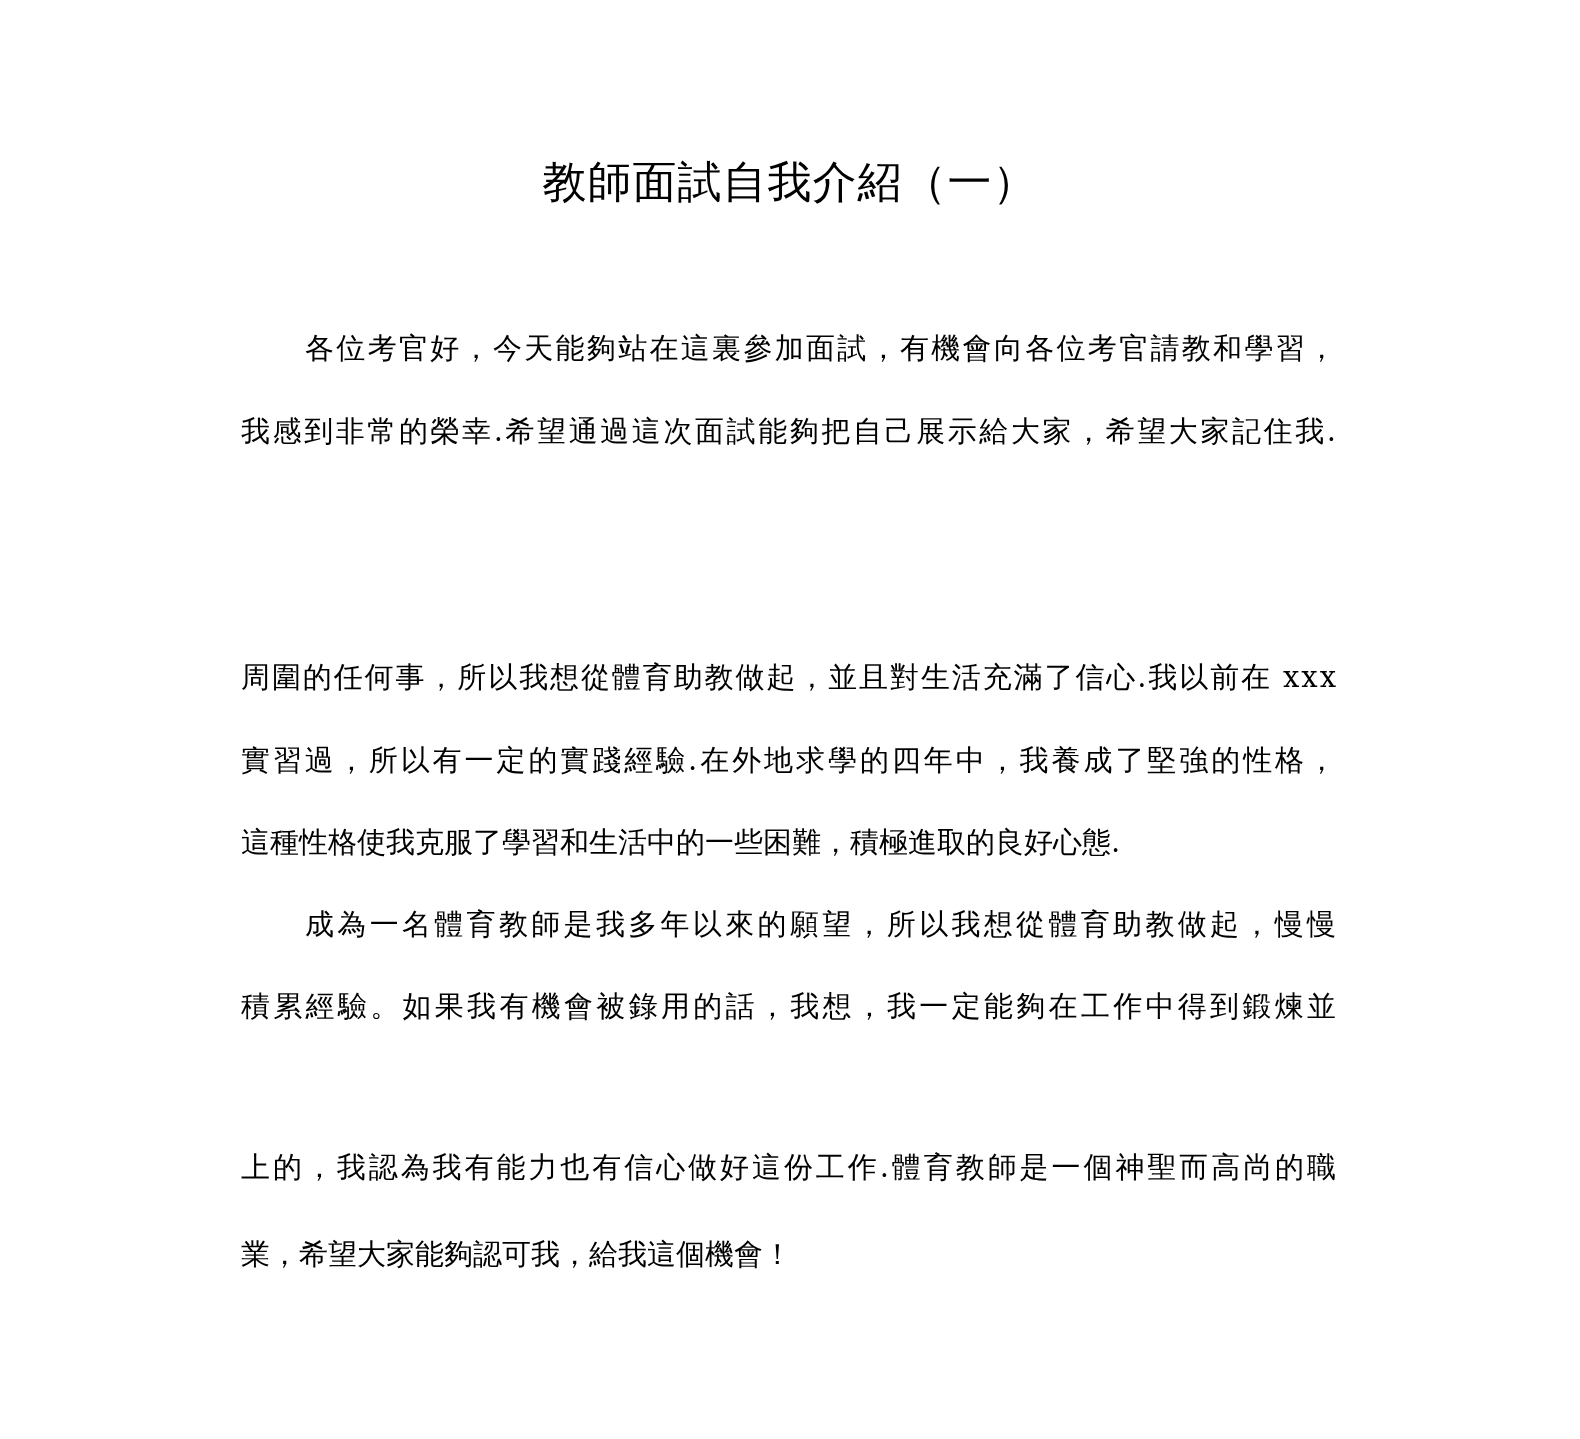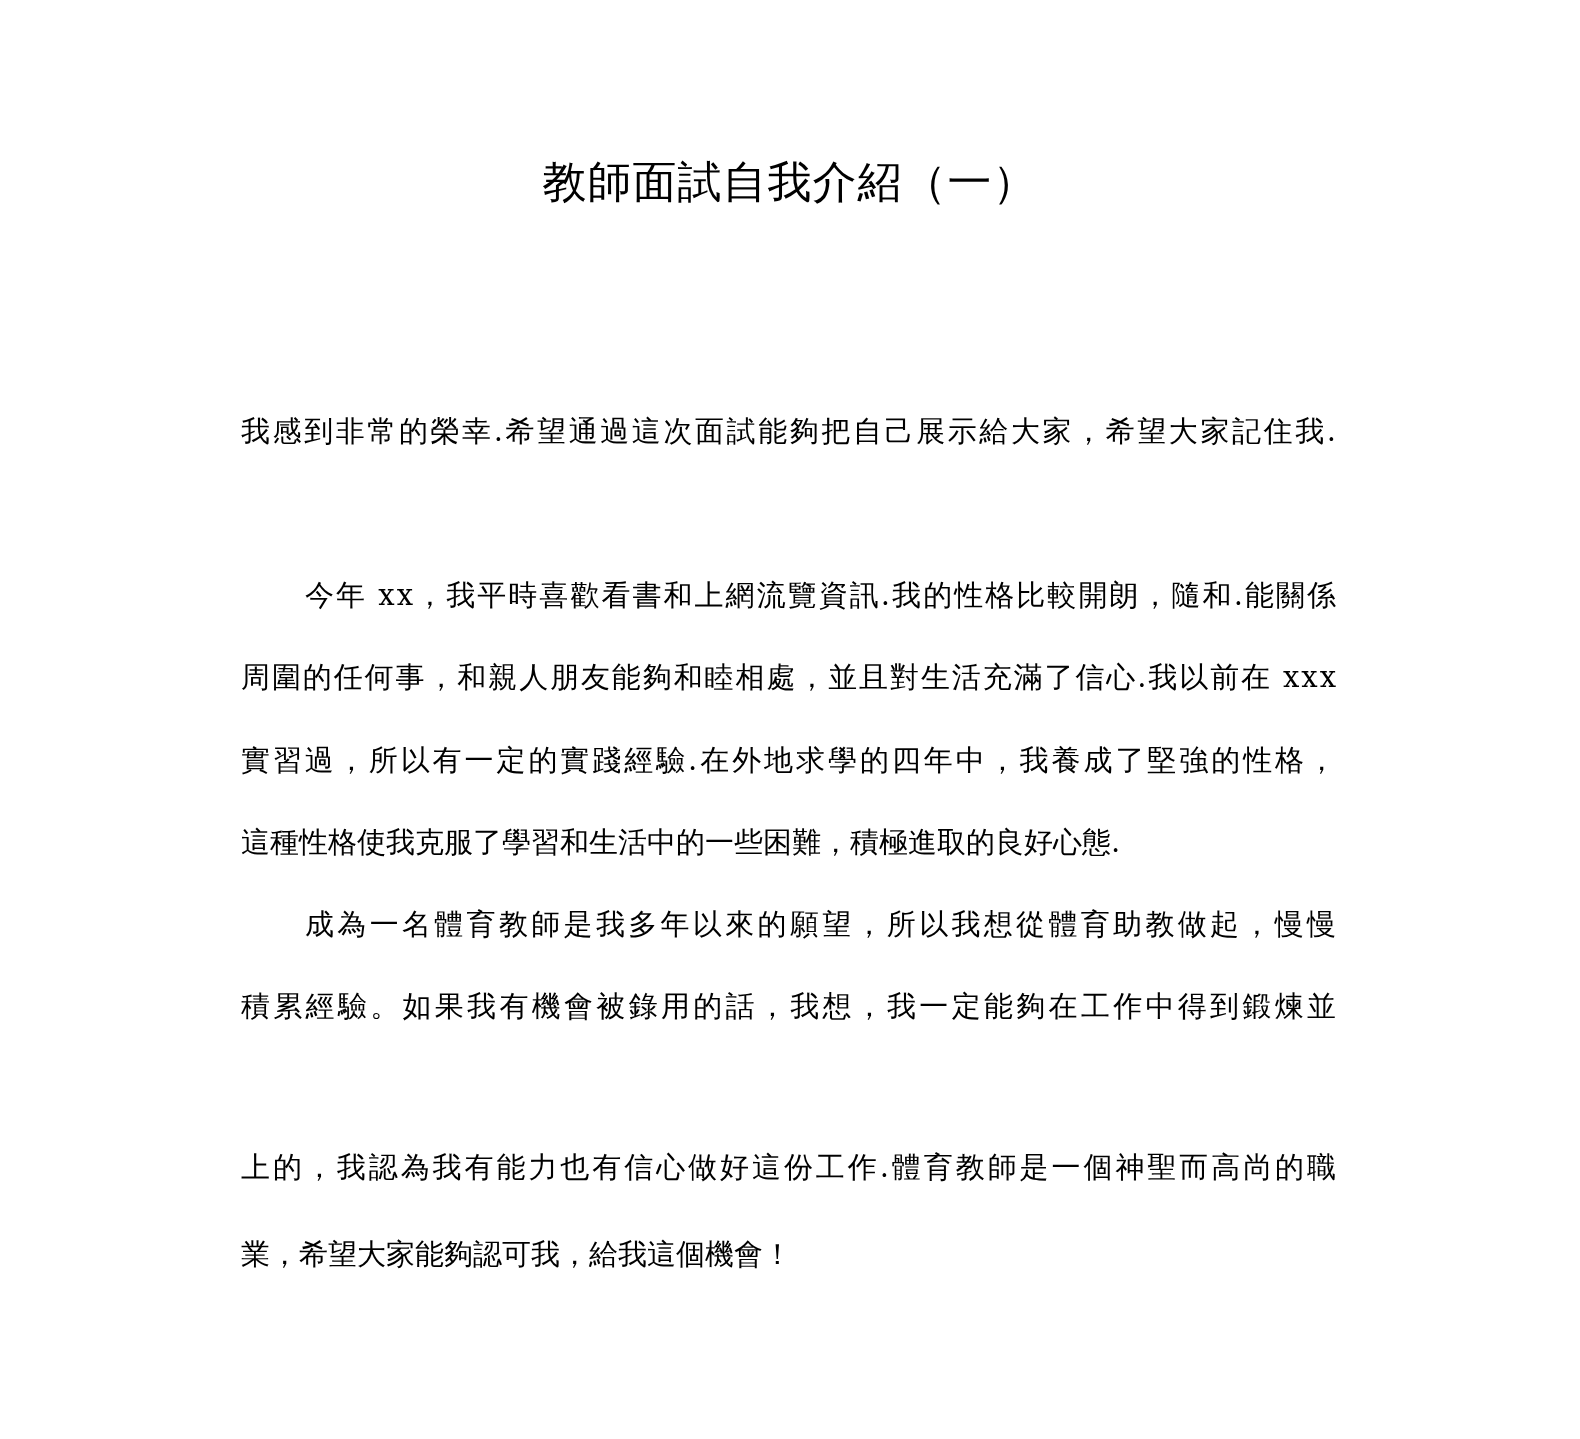--- a/index.html
+++ b/index.html
@@ -54,24 +54,24 @@
       left: 305px;
       width: 1031px;
     }
   </style>
 </head>
 <body>
 
 <div class="page">
   <h1 class="title">教師面試自我介紹（一）</h1>
 
+  <div class="line indent" style="top: 328px; letter-spacing: 2.3125px; text-align: left; text-align-last: left;">各位考官好，今天能夠站在這裏參加面試，有機會向各位考官請教和學習，</div>
   <div class="line" style="top: 411px; letter-spacing: 2.5875px; text-align: left; text-align-last: left;">我感到非常的榮幸.希望通過這次面試能夠把自己展示給大家，希望大家記住我.</div>
 
-  <div class="line indent" style="top: 575px; letter-spacing: 2.04643px; text-align: left; text-align-last: left;">今年 xx，我平時喜歡看書和上網流覽資訊.我的性格比較開朗，隨和.能關係</div>
-  <div class="line" style="top: 657px; letter-spacing: 1.90498px; text-align: left; text-align-last: left;">周圍的任何事，和親人朋友能夠和睦相處，並且對生活充滿了信心.我以前在 xxx</div>
+  <div class="line" style="top: 657px; letter-spacing: 1.90498px; text-align: left; text-align-last: left;">周圍的任何事，所以我想從體育助教做起，並且對生活充滿了信心.我以前在 xxx</div>
   <div class="line" style="top: 740px; letter-spacing: 2.93474px; text-align: center; text-align-last: left;">實習過，所以有一定的實踐經驗.在外地求學的四年中，我養成了堅強的性格，</div>
   <div class="line indent" style="top: 904px; letter-spacing: 3.32258px; text-align: left; text-align-last: left;">成為一名體育教師是我多年以來的願望，所以我想從體育助教做起，慢慢</div>
 
   <div class="line last" style="top:822px">這種性格使我克服了學習和生活中的一些困難，積極進取的良好心態.</div>
   <div class="line" style="top: 986px; letter-spacing: 3.30303px; text-align: center; text-align-last: left;">積累經驗。如果我有機會被錄用的話，我想，我一定能夠在工作中得到鍛煉並</div>
   <div class="line" style="top: 1147px; letter-spacing: 2.93474px; text-align: left; text-align-last: left;">上的，我認為我有能力也有信心做好這份工作.體育教師是一個神聖而高尚的職</div>
   <div class="line last" style="top:1234px">業，希望大家能夠認可我，給我這個機會！</div>
 </div>
 
 </body></html>

